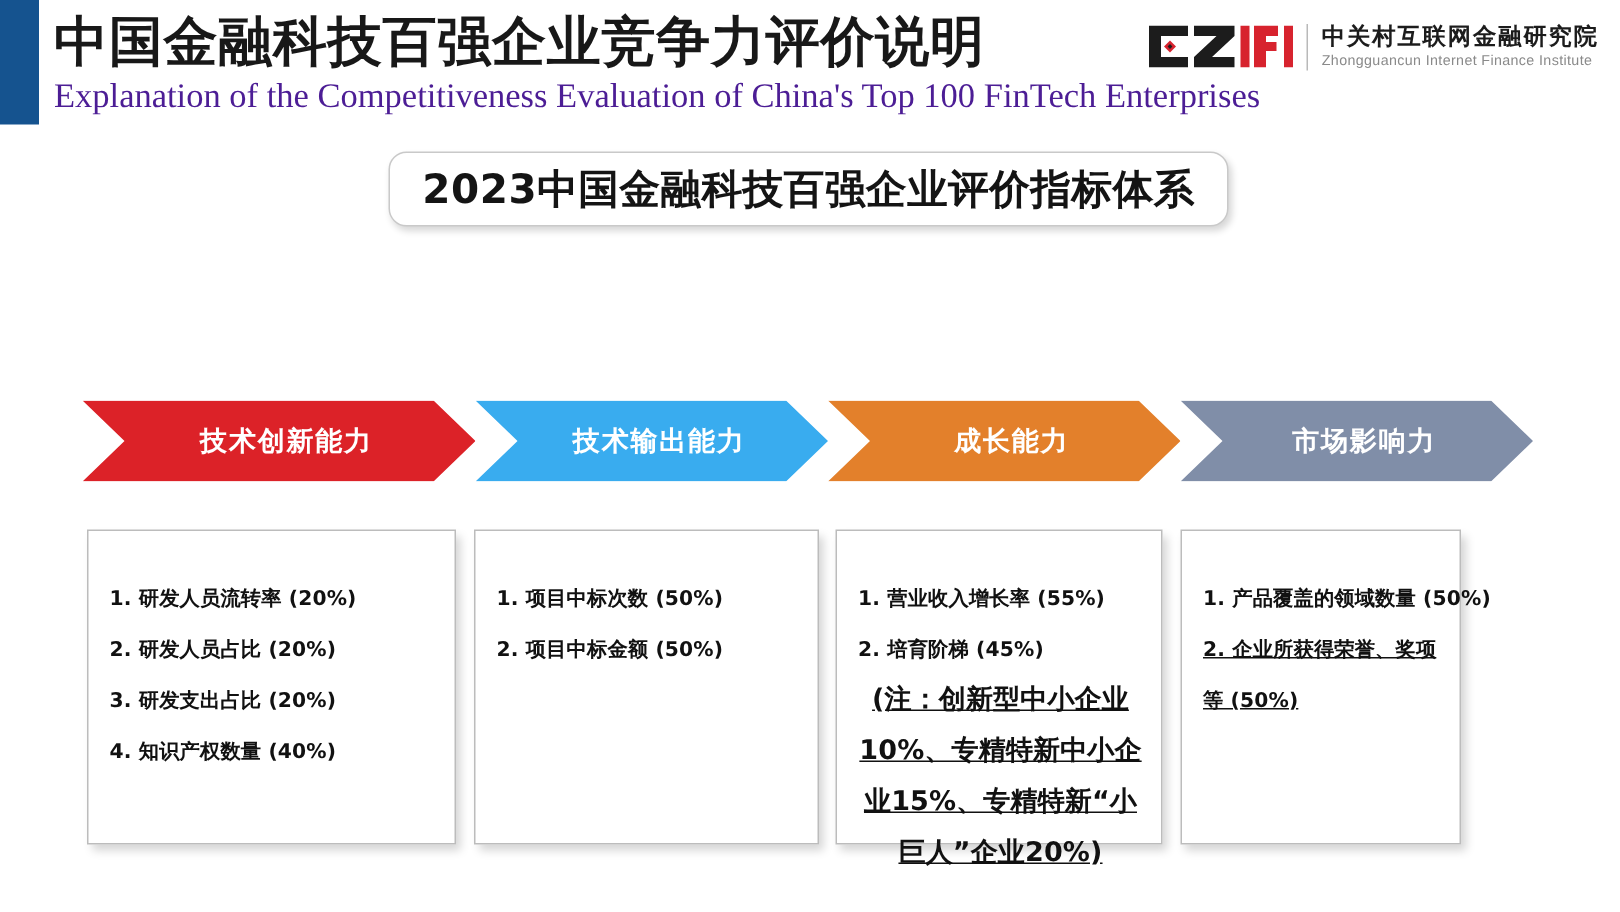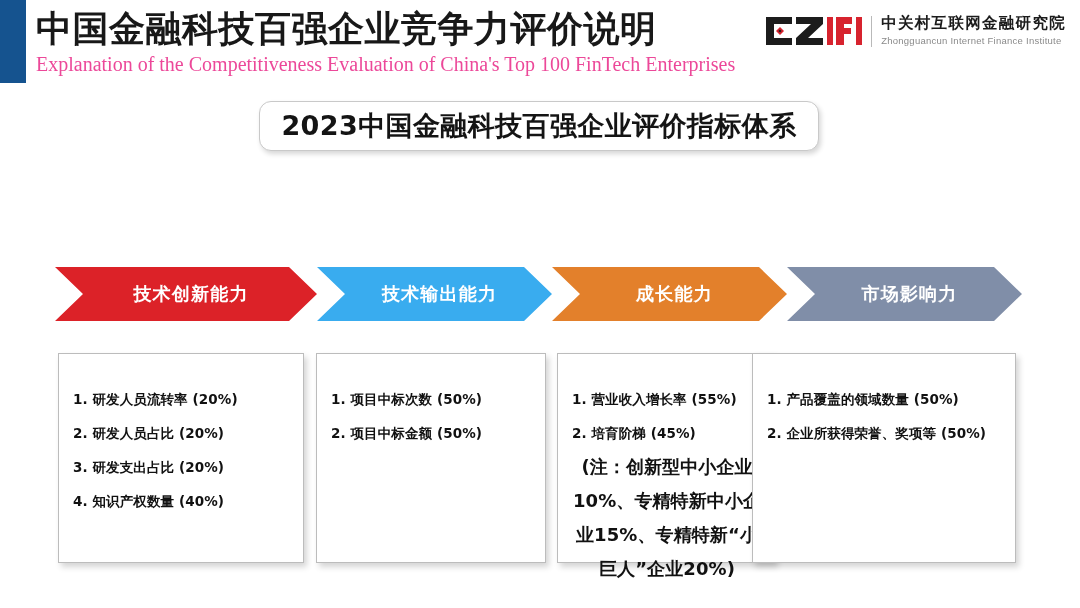--- a/index.html
+++ b/index.html
@@ -28,38 +28,38 @@
     font-weight:700;
     font-size:36px;
     line-height:44px;
     color:#181818;
     letter-spacing:0.5px;
     white-space:nowrap;
   }
   .title-en {
     font-family:"Liberation Serif","DejaVu Serif",serif;
     font-weight:400;
-    font-size:20px;
+    font-size:23px;
     line-height:24px;
-    color:#ec4899;
+    color:#4c1d95;
     margin-top:2px;
     white-space:nowrap;
   }
 
   
   #logo {
     position:absolute; right:14px; top:10px;
     display:flex; align-items:center; gap:9px;
     height:42px;
   }
   .logo-mark { display:block; }
   .logo-sep { width:1px; height:31px; background:#b9b9b9; }
   .logo-words { display:flex; flex-direction:column; justify-content:center; }
   .logo-cn {
-    font-family:Liberation Mono, monospace;
+    font-family:Liberation Serif, serif;
     font-weight:700; font-size:15.5px; line-height:19px;
     color:#1c1c1c; letter-spacing:1.3px; white-space:nowrap;
   }
   .logo-en {
     font-family:"Liberation Sans","DejaVu Sans",sans-serif;
     font-weight:400; font-size:9.5px; line-height:13px;
     color:#8a8a8a; letter-spacing:0.25px; white-space:nowrap;
   }
 
   
@@ -122,21 +122,21 @@
   }
   .card-line {
     font-family:"DejaVu Sans","Liberation Sans",sans-serif;
     font-weight:700;
     font-size:13.5px;
     line-height:34px;
     color:#111111;
     white-space:nowrap;
     letter-spacing:0.1px;
   }
-  .card-line.wrap { white-space:normal; }
+  .card-line.wrap { white-space:normal;text-decoration:underline; }
   .card-line.note { font-size:18px;text-align:center; }
 </style>
 </head>
 <body>
 
 <div id="slide">
 
   <div id="header">
     <div class="accent-bar" style="background: rgb(21, 83, 143);"></div>
     <div class="title-block">
@@ -201,20 +201,20 @@
       <div class="card-line">1. 项目中标次数 (50%)</div>
       <div class="card-line">2. 项目中标金额 (50%)</div>
     </div>
 
     <div class="card" style="left: 557px; width: 218px;">
       <div class="card-line">1. 营业收入增长率 (55%)</div>
       <div class="card-line">2. 培育阶梯 (45%)</div>
       <div class="card-line wrap note">(注：创新型中小企业10%、专精特新中小企业15%、专精特新“小巨人”企业20%)</div>
     </div>
 
-    <div class="card" style="left: 752px; width: 264px;">
+    <div class="card" style="left: 787px; width: 187px;">
       <div class="card-line">1. 产品覆盖的领域数量 (50%)</div>
       <div class="card-line wrap">2. 企业所获得荣誉、奖项等 (50%)</div>
     </div>
 
   </div>
 
 </div>
 
 </body></html>

